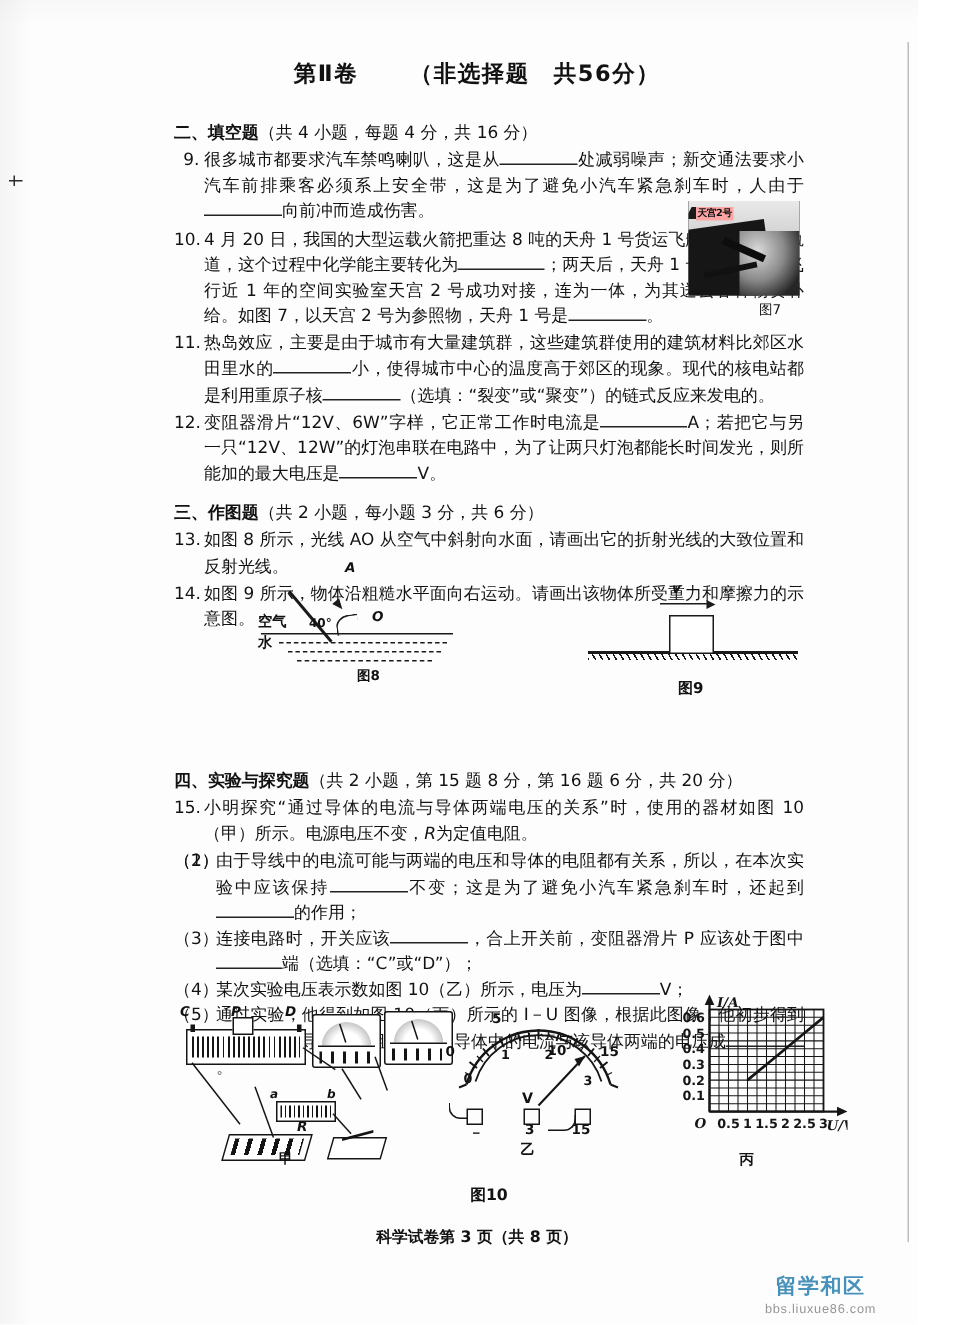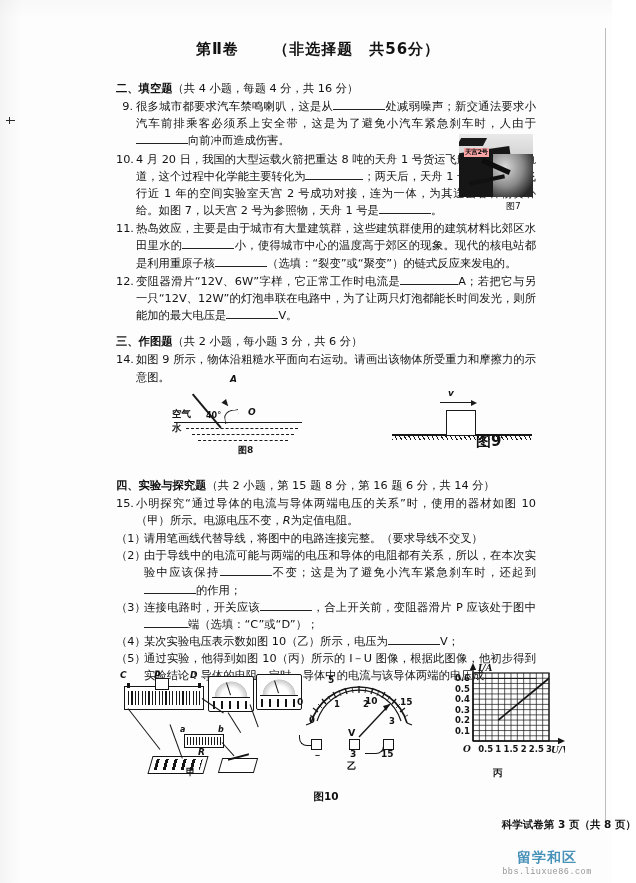--- a/index.html
+++ b/index.html
@@ -89,21 +89,21 @@
   }
   .photo .arm{
     position:absolute;left:22px;top:30px;width:30px;height:5px;background:#0d0d0d;
     transform:rotate(24deg);
   }
   .photo .arm2{
     position:absolute;left:10px;top:44px;width:36px;height:4px;background:#111;
     transform:rotate(-12deg);
   }
   .photo .lbl{
-    position:absolute;left:5px;top:14px;
+    position:absolute;left:5px;top:4px;
     font-size:6.5px;font-weight:bold;color:#101010;background:#fca5a5;
     padding:0 1px;letter-spacing:-0.3px;
   }
   .photo .streak{
     position:absolute;left:0;top:4px;width:26px;height:8px;background:#1a1a1a;
     transform:skewX(-28deg);
   }
   .fig-cap{
     position:absolute;font-size:9px;font-weight:normal;
   }
@@ -144,21 +144,21 @@
     position:absolute;left:2px;top:48px;width:140px;height:6px;
     background:repeating-linear-gradient(60deg,#1a1a1a 0 1px,transparent 1px 4px);
   }
   .fig9 .block{position:absolute;left:56px;top:24px;width:28px;height:24px;border:1.6px solid #1a1a1a;background:#fff;}
   .fig9 .vlab{position:absolute;left:58px;top:2px;font-size:9px;font-style:italic;font-weight:bold;}
   .fig9 .varrow{position:absolute;left:50px;top:16px;width:32px;height:0;border-top:1.4px solid #1a1a1a;}
   .fig9 .varrow:after{
     content:"";position:absolute;right:-5px;top:-3px;width:0;height:0;
     border-top:3px solid transparent;border-bottom:3px solid transparent;border-left:6px solid #1a1a1a;
   }
-  .fig9 .cap{position:absolute;left:62px;top:46px;font-size:15px;font-weight:bold;margin-left:24px;}
+  .fig9 .cap{position:absolute;left:62px;top:66px;font-size:10px;font-weight:bold;}
 
   
   .fig10a{position:absolute;left:110px;top:668px;width:175px;height:112px;}
   .rheo{position:absolute;left:14px;top:18px;width:78px;height:22px;border:1.6px solid #151515;background:#fff;}
   .rheo .coil{
     position:absolute;left:3px;top:4px;width:72px;height:14px;
     background:repeating-linear-gradient(90deg,#151515 0 1.2px,transparent 1.2px 3.4px);
   }
   .rheo .slider{position:absolute;left:30px;top:-9px;width:12px;height:10px;border:1.5px solid #151515;background:#fff;}
   .rheo .post{position:absolute;top:-4px;width:3px;height:5px;background:#151515;}
@@ -202,29 +202,29 @@
 
   
   .fig10c{position:absolute;left:437px;top:663px;width:128px;height:118px;}
   .fig10c .cap{position:absolute;left:56px;top:104px;font-size:9.5px;font-weight:bold;}
 
   .fig10-label{
     position:absolute;left:296px;top:790px;width:60px;text-align:center;
     font-size:10.5px;font-weight:bold;
   }
   .footer{
-    position:absolute;left:0;top:818px;width:636px;text-align:right;
+    position:absolute;left:0;top:818px;width:636px;text-align:center;
     font-size:10.5px;font-weight:bold;
   }
   .wm{
     position:absolute;right:10px;bottom:6px;width:110px;text-align:center;
     opacity:0.72;
   }
   .wm .t1{font-size:14px;font-weight:bold;color:#0369a1;letter-spacing:1px;}
-  .wm .t2{font-size:8.5px;color:#6d6d6d;letter-spacing:0.5px;font-family:Liberation Mono, monospace;}
+  .wm .t2{font-size:8.5px;color:#6d6d6d;letter-spacing:0.5px;font-family:Liberation Sans, sans-serif;}
 </style>
 </head>
 <body>
 
 <div class="page">
 
   <div class="scan-tint"></div>
   <div class="vrule"></div>
   <div class="tickmark"></div>
 
@@ -257,40 +257,43 @@
 
     <div class="q">
       <span class="num">12.</span>
       <span>变阻器滑片“12V、6W”字样，它正常工作时电流是</span><span class="bl w3"></span><span>A；若把它与另一只“12V、12W”的灯泡串联在电路中，为了让两只灯泡都能长时间发光，则所能加的最大电压是</span><span class="bl w2"></span><span>V。</span>
     </div>
 
     <div class="sect" style="margin-top:9px;">
       <span class="nm">三、作图题</span><span class="pts">（共 2 小题，每小题 3 分，共 6 分）</span>
     </div>
 
+    <div class="q">
+      <span class="num">13.</span>
+      <span>如图 8 所示，光线 AO 从空气中斜射向水面，请画出它的折射光线的大致位置和反射光线。</span>
+    </div>
 
     <div class="q">
       <span class="num">14.</span>
       <span>如图 9 所示，物体沿粗糙水平面向右运动。请画出该物体所受重力和摩擦力的示意图。</span>
     </div>
 
     <div style="height:84px;"></div>
 
     <div class="sect">
-      <span class="nm">四、实验与探究题</span><span class="pts">（共 2 小题，第 15 题 8 分，第 16 题 6 分，共 14 分）</span>
+      <span class="nm">四、实验与探究题</span><span class="pts">（共 2 小题，第 15 题 8 分，第 16 题 6 分，共 20 分）</span>
     </div>
 
     <div class="q">
       <span class="num">15.</span>
       <span>小明探究“通过导体的电流与导体两端电压的关系”时，使用的器材如图 10（甲）所示。电源电压不变，</span><span class="it">R</span><span>为定值电阻。</span>
     </div>
 
     <div class="sub">
       <span class="num">（1）</span>
-      <span>请用笔画线代替导线，将图中的电路连接完整。（要求导线不交叉）</span>
     </div>
 
     <div class="sub">
       <span class="num">（2）</span>
       <span>由于导线中的电流可能与两端的电压和导体的电阻都有关系，所以，在本次实验中应该保持</span><span class="bl w2"></span><span>不变；这是为了避免小汽车紧急刹车时，还起到</span><span class="bl w2"></span><span>的作用；</span>
     </div>
 
     <div class="sub">
       <span class="num">（3）</span>
       <span>连接电路时，开关应该</span><span class="bl w2"></span><span>，合上开关前，变阻器滑片 P 应该处于图中</span><span class="bl w1"></span><span>端（选填：“C”或“D”）；</span>

